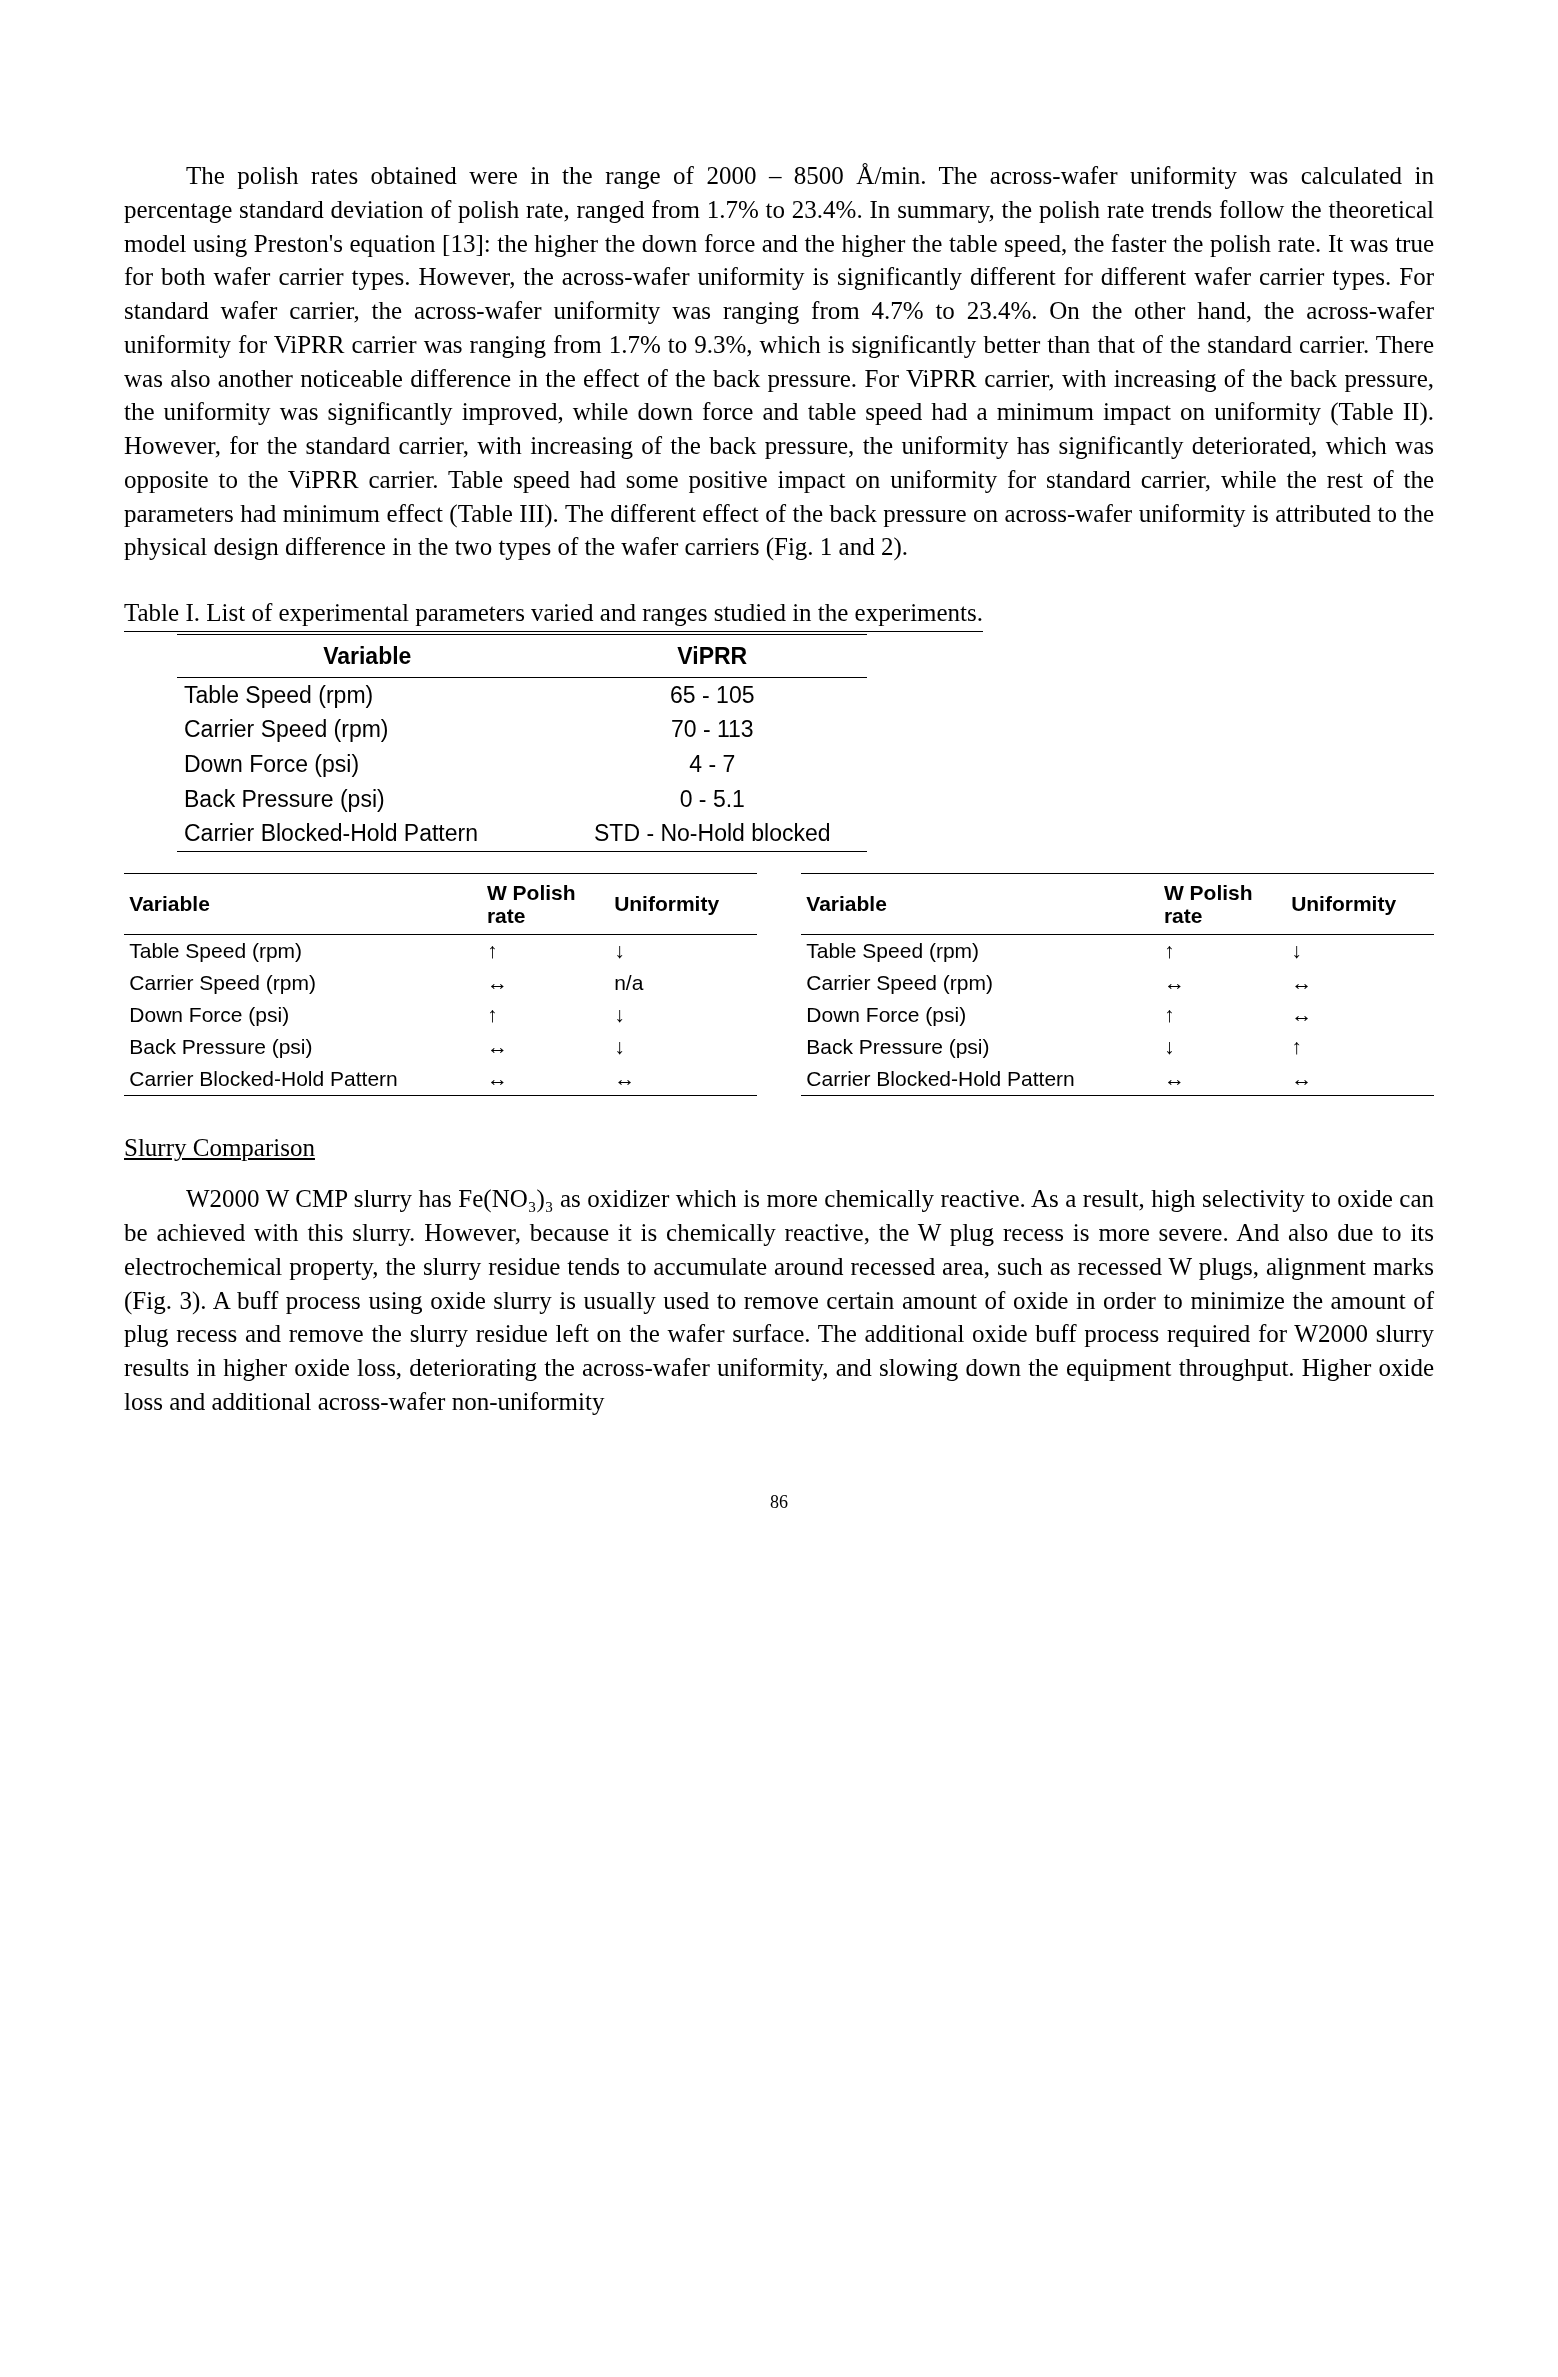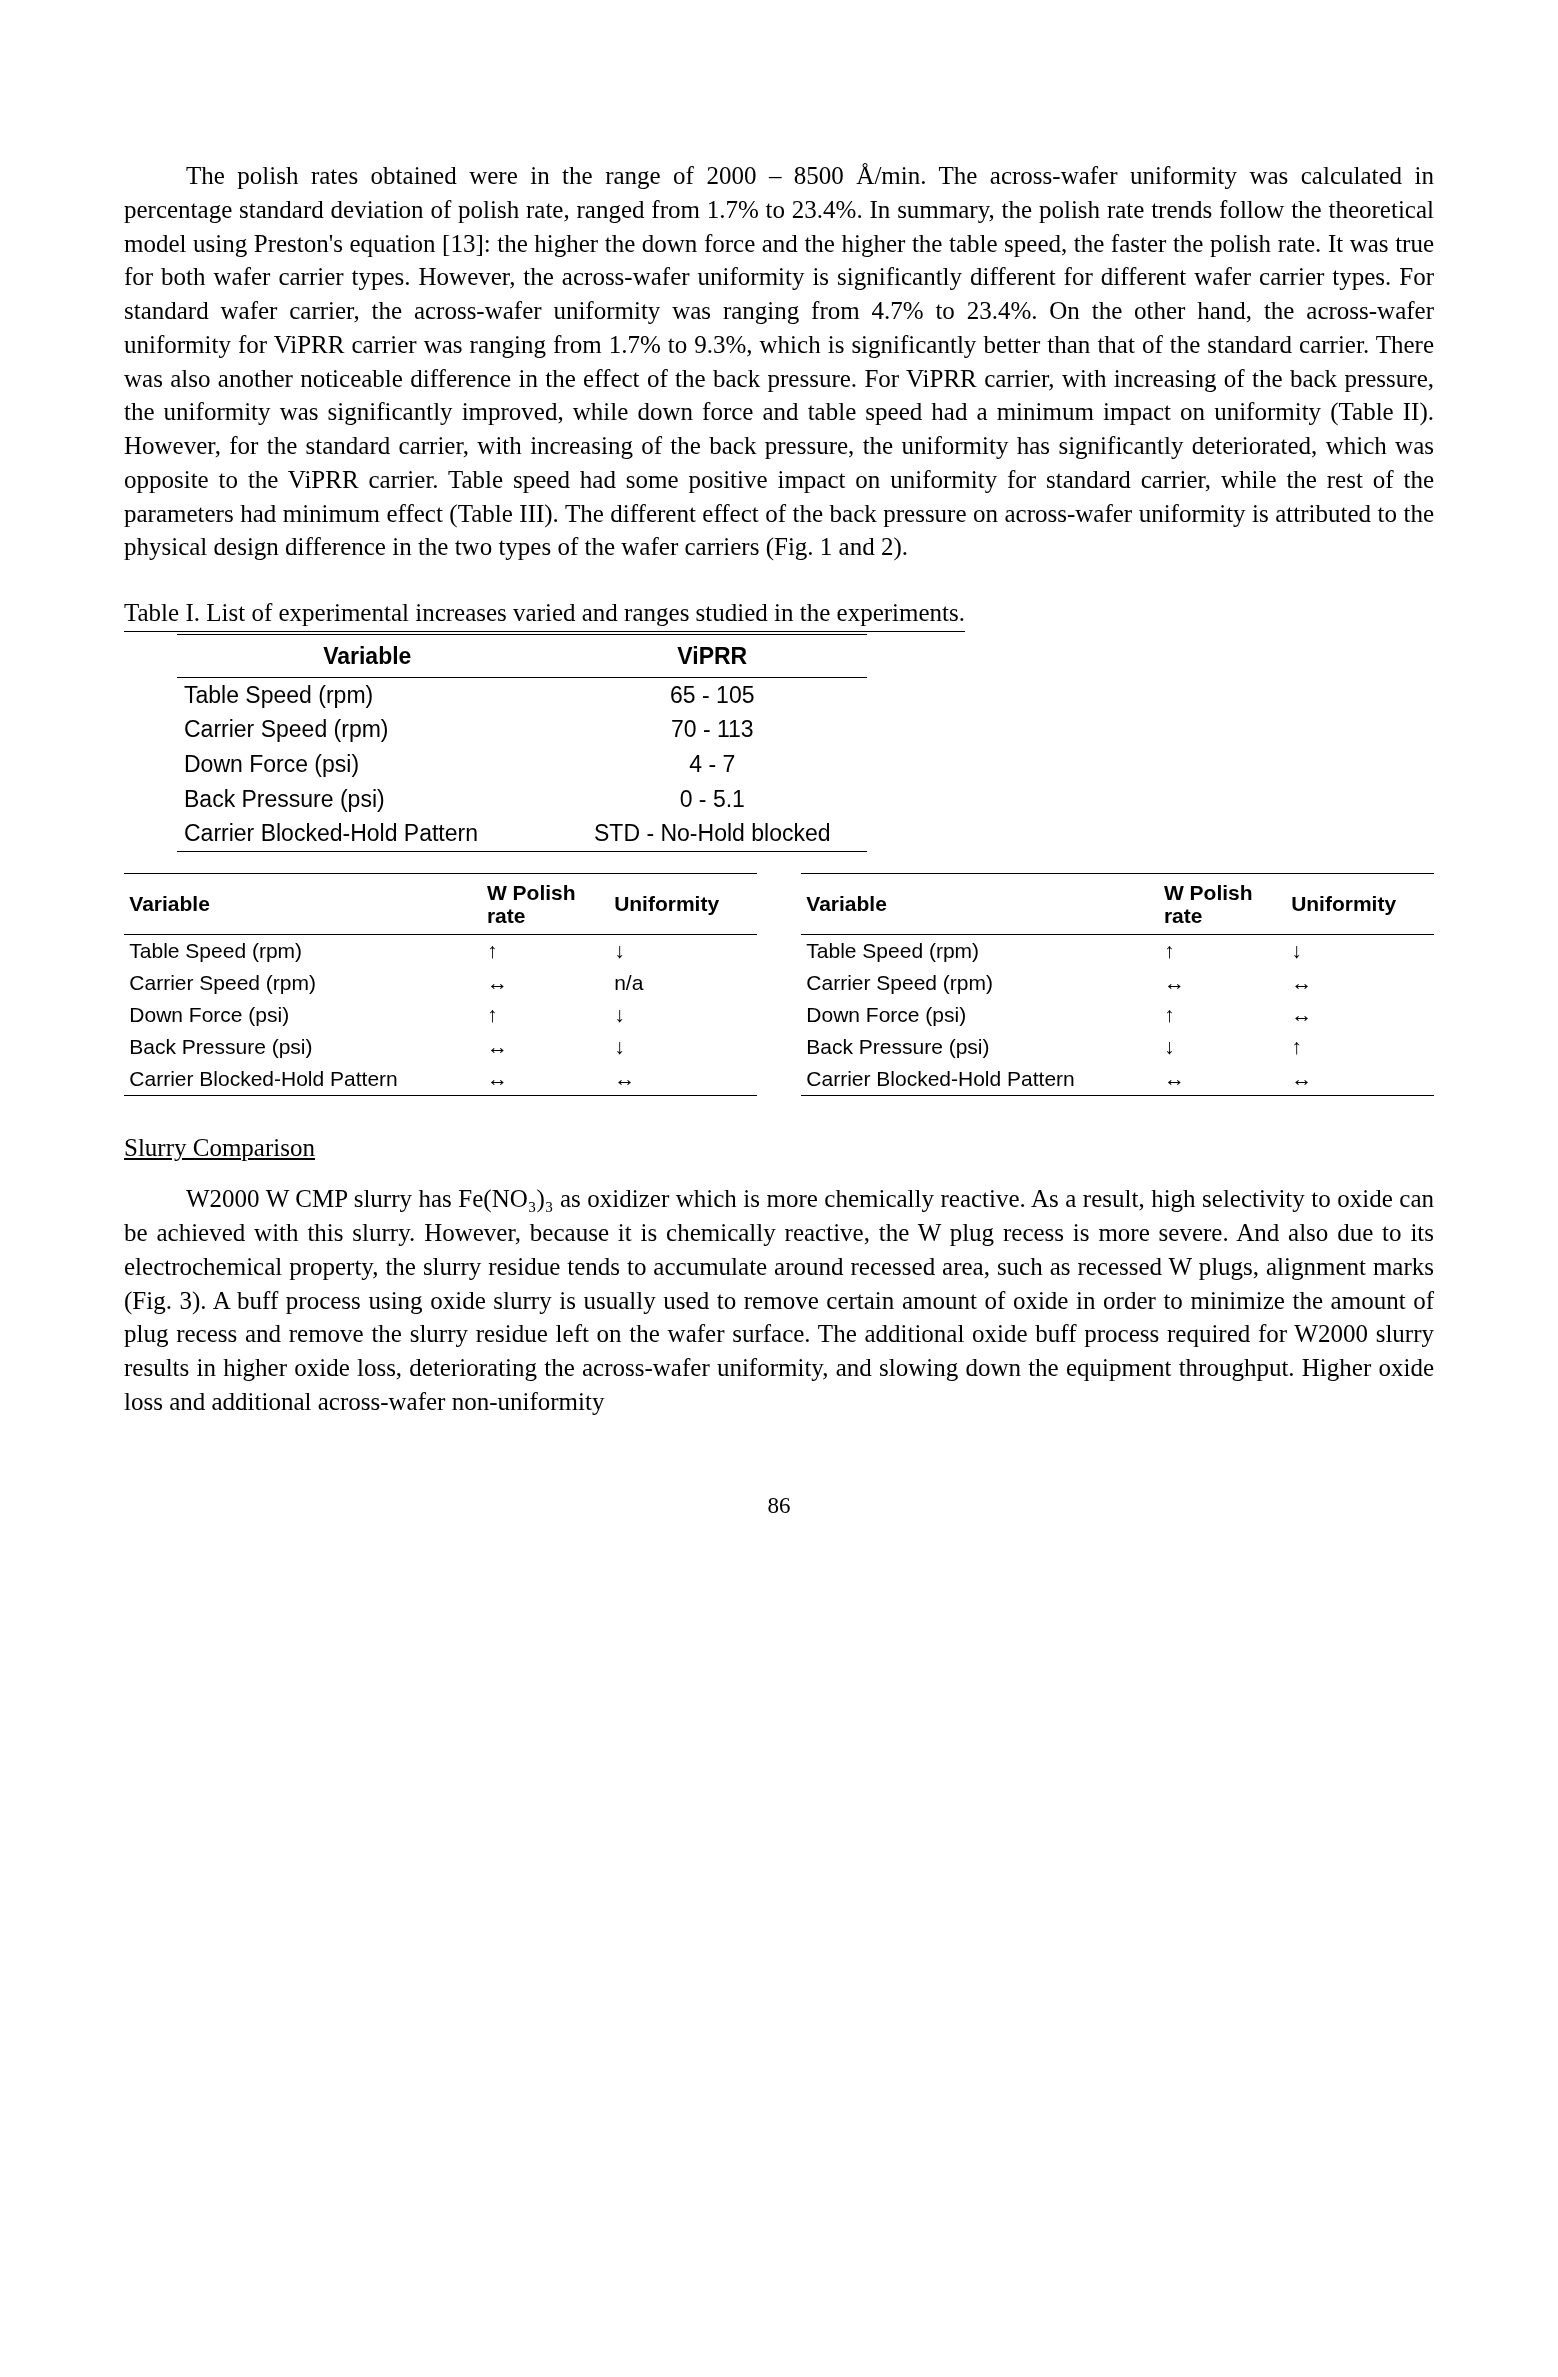--- a/index.html
+++ b/index.html
@@ -96,31 +96,31 @@
     }
     .section-heading {
       font-weight: normal;
       text-decoration: underline;
       margin: 35px 0 17.7px 0;
       font-size: 25px;
     }
     .page-num {
       text-align: center;
       margin-top: 71px;
-      font-size: 23px;
+      font-size: 18px;
     }
   </style>
 </head>
 <body>
 
 
 
 <p class="para-indent">The polish rates obtained were in the range of 2000 – 8500 Å/min. The across-wafer uniformity was calculated in percentage standard deviation of polish rate, ranged from 1.7% to 23.4%. In summary, the polish rate trends follow the theoretical model using Preston's equation [13]: the higher the down force and the higher the table speed, the faster the polish rate. It was true for both wafer carrier types. However, the across-wafer uniformity is significantly different for different wafer carrier types. For standard wafer carrier, the across-wafer uniformity was ranging from 4.7% to 23.4%. On the other hand, the across-wafer uniformity for ViPRR carrier was ranging from 1.7% to 9.3%, which is significantly better than that of the standard carrier. There was also another noticeable difference in the effect of the back pressure. For ViPRR carrier, with increasing of the back pressure, the uniformity was significantly improved, while down force and table speed had a minimum impact on uniformity (Table II). However, for the standard carrier, with increasing of the back pressure, the uniformity has significantly deteriorated, which was opposite to the ViPRR carrier. Table speed had some positive impact on uniformity for standard carrier, while the rest of the parameters had minimum effect (Table III). The different effect of the back pressure on across-wafer uniformity is attributed to the physical design difference in the two types of the wafer carriers (Fig. 1 and 2).</p>
 
-<div class="table-title underline">Table I. List of experimental increases varied and ranges studied in the experiments.</div>
+<div class="table-title underline">Table I. List of experimental parameters varied and ranges studied in the experiments.</div>
 
 <table class="tbl full">
   <tbody>
       <tr class="header-row">
     <th class="center">Variable</th>
     <th class="center">ViPRR</th>
   </tr>
   <tr>
     <td>Table Speed (rpm)</td>
     <td class="center">65 - 105</td>

